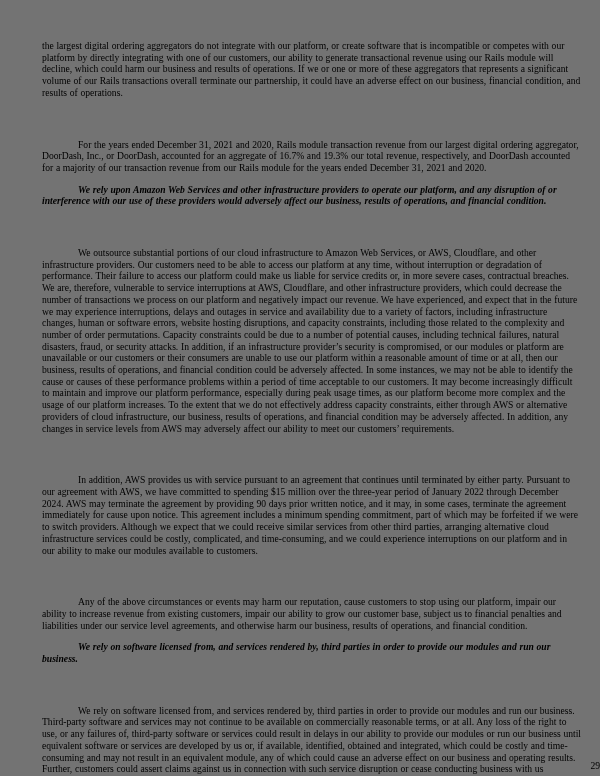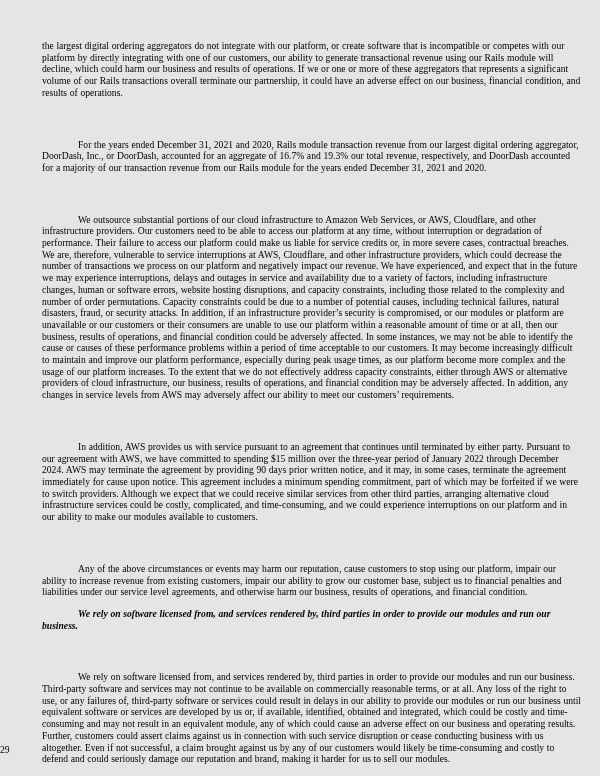--- a/index.html
+++ b/index.html
@@ -5,21 +5,21 @@
   html, body {
     margin: 0;
     padding: 0;
     background: #ffffff;
   }
   .page {
     position: relative;
     width: 600px;
     height: 776px;
     box-sizing: border-box;
-    background: #e5e5e5;
+    background: #737373;
     color: #000000;
     font-family: "Liberation Serif", "DejaVu Serif", serif;
     font-size: 9.6px;
     line-height: 11.7px;
     padding: 40px 18px 0 42px;
     overflow: hidden;
   }
   .para {
     margin: 0 0 10px 0;
     text-align: left;
@@ -29,36 +29,37 @@
     text-indent: 36px;
     margin-top: 40px;
   }
   .heading {
     font-weight: bold;
     font-style: italic;
     margin-top: 5px;
   }
   .page-number {
     position: absolute;
-    bottom: 20px;
+    bottom: 4px;
     left: 0;
     right: 0;
-    text-align: left;
+    text-align: right;
     font-size: 9.6px;
   }
 </style>
 </head>
 <body>
 
 <div class="page">
 
   <p class="para">the largest digital ordering aggregators do not integrate with our platform, or create software that is incompatible or competes with our platform by directly integrating with one of our customers, our ability to generate transactional revenue using our Rails module will decline, which could harm our business and results of operations. If we or one or more of these aggregators that represents a significant volume of our Rails transactions overall terminate our partnership, it could have an adverse effect on our business, financial condition, and results of operations.</p>
 
   <p class="para indent">For the years ended December 31, 2021 and 2020, Rails module transaction revenue from our largest digital ordering aggregator, DoorDash, Inc., or DoorDash, accounted for an aggregate of 16.7% and 19.3% our total revenue, respectively, and DoorDash accounted for a majority of our transaction revenue from our Rails module for the years ended December 31, 2021 and 2020.</p>
 
+  <p class="para heading indent">We rely upon Amazon Web Services and other infrastructure providers to operate our platform, and any disruption of or interference with our use of these providers would adversely affect our business, results of operations, and financial condition.</p>
 
   <p class="para indent">We outsource substantial portions of our cloud infrastructure to Amazon Web Services, or AWS, Cloudflare, and other infrastructure providers. Our customers need to be able to access our platform at any time, without interruption or degradation of performance. Their failure to access our platform could make us liable for service credits or, in more severe cases, contractual breaches. We are, therefore, vulnerable to service interruptions at AWS, Cloudflare, and other infrastructure providers, which could decrease the number of transactions we process on our platform and negatively impact our revenue. We have experienced, and expect that in the future we may experience interruptions, delays and outages in service and availability due to a variety of factors, including infrastructure changes, human or software errors, website hosting disruptions, and capacity constraints, including those related to the complexity and number of order permutations. Capacity constraints could be due to a number of potential causes, including technical failures, natural disasters, fraud, or security attacks. In addition, if an infrastructure provider’s security is compromised, or our modules or platform are unavailable or our customers or their consumers are unable to use our platform within a reasonable amount of time or at all, then our business, results of operations, and financial condition could be adversely affected. In some instances, we may not be able to identify the cause or causes of these performance problems within a period of time acceptable to our customers. It may become increasingly difficult to maintain and improve our platform performance, especially during peak usage times, as our platform become more complex and the usage of our platform increases. To the extent that we do not effectively address capacity constraints, either through AWS or alternative providers of cloud infrastructure, our business, results of operations, and financial condition may be adversely affected. In addition, any changes in service levels from AWS may adversely affect our ability to meet our customers’ requirements.</p>
 
   <p class="para indent">In addition, AWS provides us with service pursuant to an agreement that continues until terminated by either party. Pursuant to our agreement with AWS, we have committed to spending $15 million over the three-year period of January 2022 through December 2024. AWS may terminate the agreement by providing 90 days prior written notice, and it may, in some cases, terminate the agreement immediately for cause upon notice. This agreement includes a minimum spending commitment, part of which may be forfeited if we were to switch providers. Although we expect that we could receive similar services from other third parties, arranging alternative cloud infrastructure services could be costly, complicated, and time-consuming, and we could experience interruptions on our platform and in our ability to make our modules available to customers.</p>
 
   <p class="para indent">Any of the above circumstances or events may harm our reputation, cause customers to stop using our platform, impair our ability to increase revenue from existing customers, impair our ability to grow our customer base, subject us to financial penalties and liabilities under our service level agreements, and otherwise harm our business, results of operations, and financial condition.</p>
 
   <p class="para heading indent">We rely on software licensed from, and services rendered by, third parties in order to provide our modules and run our business.</p>
 
   <p class="para indent">We rely on software licensed from, and services rendered by, third parties in order to provide our modules and run our business. Third-party software and services may not continue to be available on commercially reasonable terms, or at all. Any loss of the right to use, or any failures of, third-party software or services could result in delays in our ability to provide our modules or run our business until equivalent software or services are developed by us or, if available, identified, obtained and integrated, which could be costly and time-consuming and may not result in an equivalent module, any of which could cause an adverse effect on our business and operating results. Further, customers could assert claims against us in connection with such service disruption or cease conducting business with us altogether. Even if not successful, a claim brought against us by any of our customers would likely be time-consuming and costly to defend and could seriously damage our reputation and brand, making it harder for us to sell our modules.</p>

